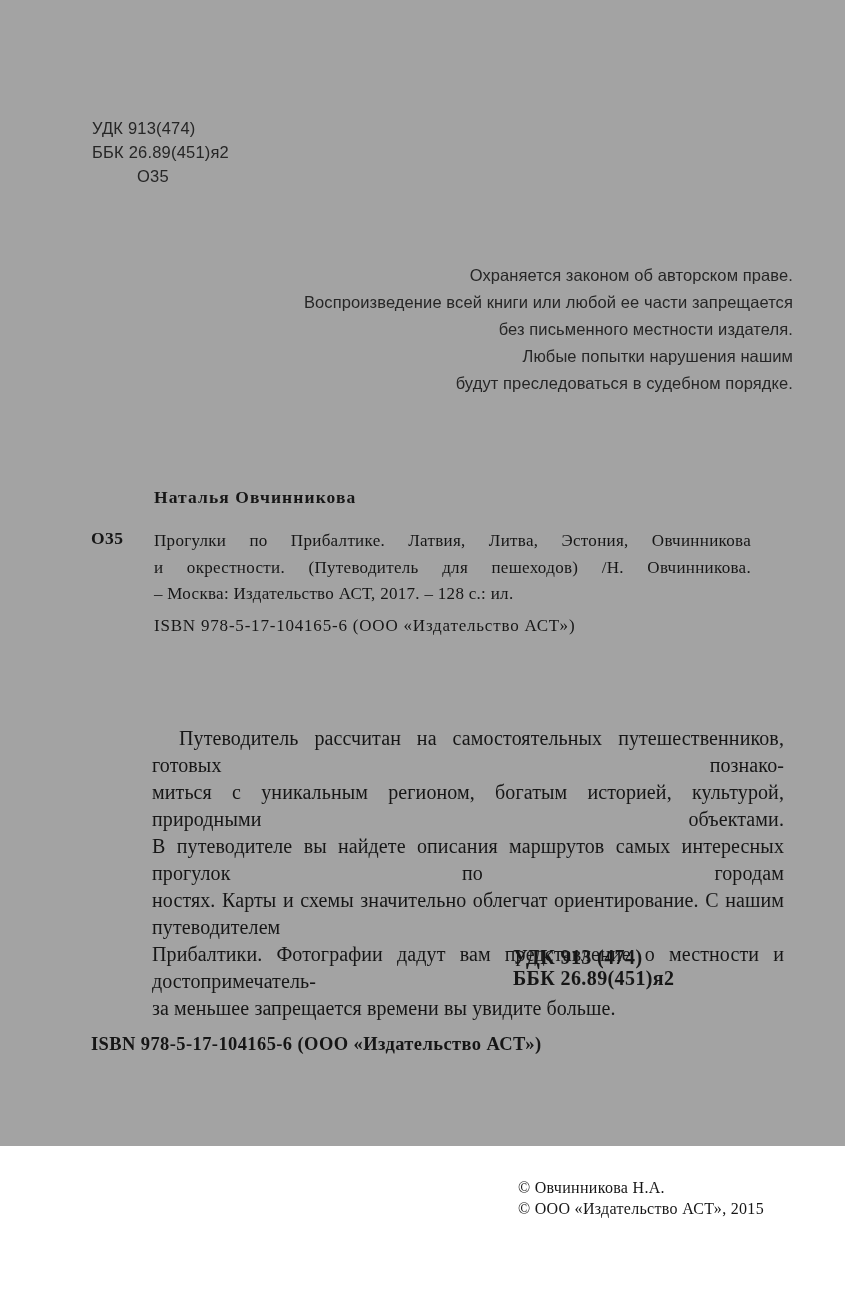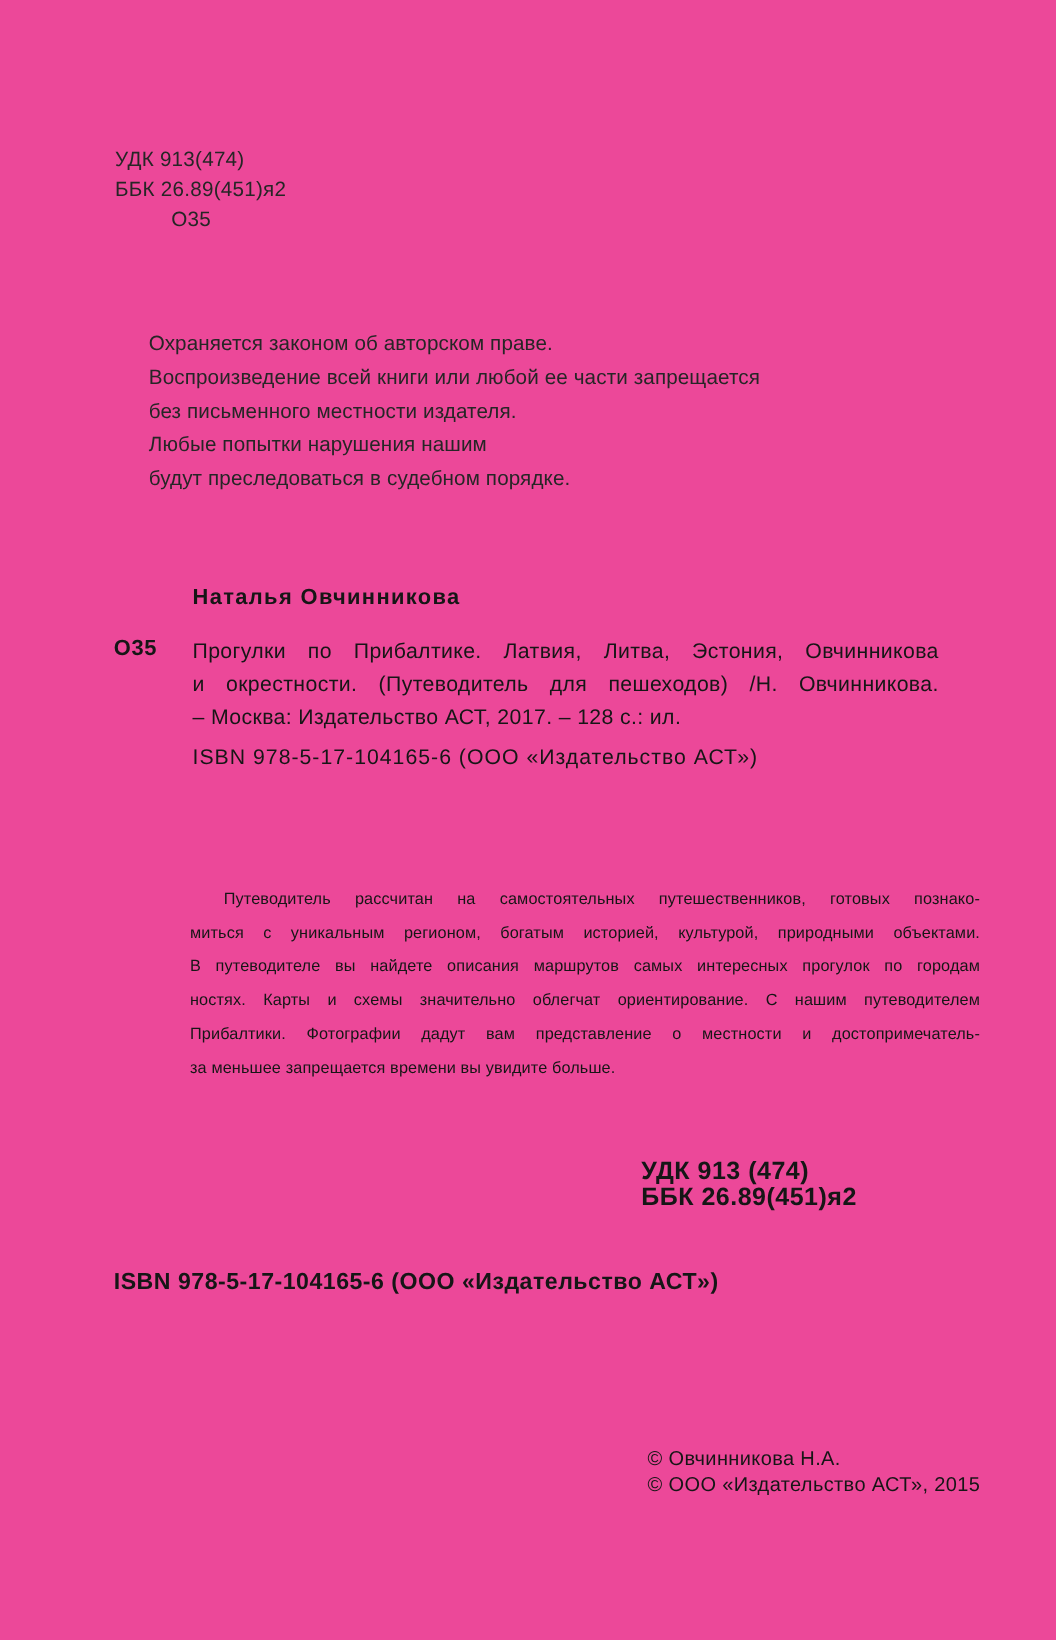--- a/index.html
+++ b/index.html
@@ -7,51 +7,52 @@
     background: #ffffff;
     width: 845px;
     height: 1312px;
     position: relative;
     overflow: hidden;
   }
   .page {
     position: absolute;
     left: 0; top: 0;
     width: 845px;
-    height: 1312px;
-    background: #ec4899;
+    height: 1146px;
+    background: #a3a3a3;
     color: #1a1a1a;
   }
   .sans {
     font-family: "Liberation Sans", "DejaVu Sans", sans-serif;
     color: #262626;
   }
   .serif {
-    font-family: Liberation Sans, sans-serif;
+    font-family: Liberation Serif, serif;
     color: #161616;
+    margin-top: 20px;
   }
 
   
   .top-codes {
     position: absolute;
     left: 92px;
     top: 116px;
     font-size: 16.5px;
     line-height: 24px;
     letter-spacing: 0.2px;
   }
   .top-codes .code-indent { padding-left: 45px; }
 
   
   .legal-notice {
     position: absolute;
     left: 119px;
     top: 262px;
     width: 674px;
-    text-align: left;
+    text-align: right;
     font-size: 16.5px;
     line-height: 27px;
     letter-spacing: 0.1px;
   }
 
   
   .author-line {
     position: absolute;
     left: 154px;
     top: 467px;
@@ -88,21 +89,21 @@
     font-size: 17px;
     letter-spacing: 0.8px;
   }
 
   
   .annotation {
     position: absolute;
     left: 152px;
     top: 705px;
     width: 632px;
-    font-size: 13px;
+    font-size: 20px;
     line-height: 27px;
     letter-spacing: 0.1px;
   }
   .annotation .first-line { text-indent: 27px; }
 
   
   .bottom-codes {
     position: absolute;
     left: 513px;
     top: 927px;

